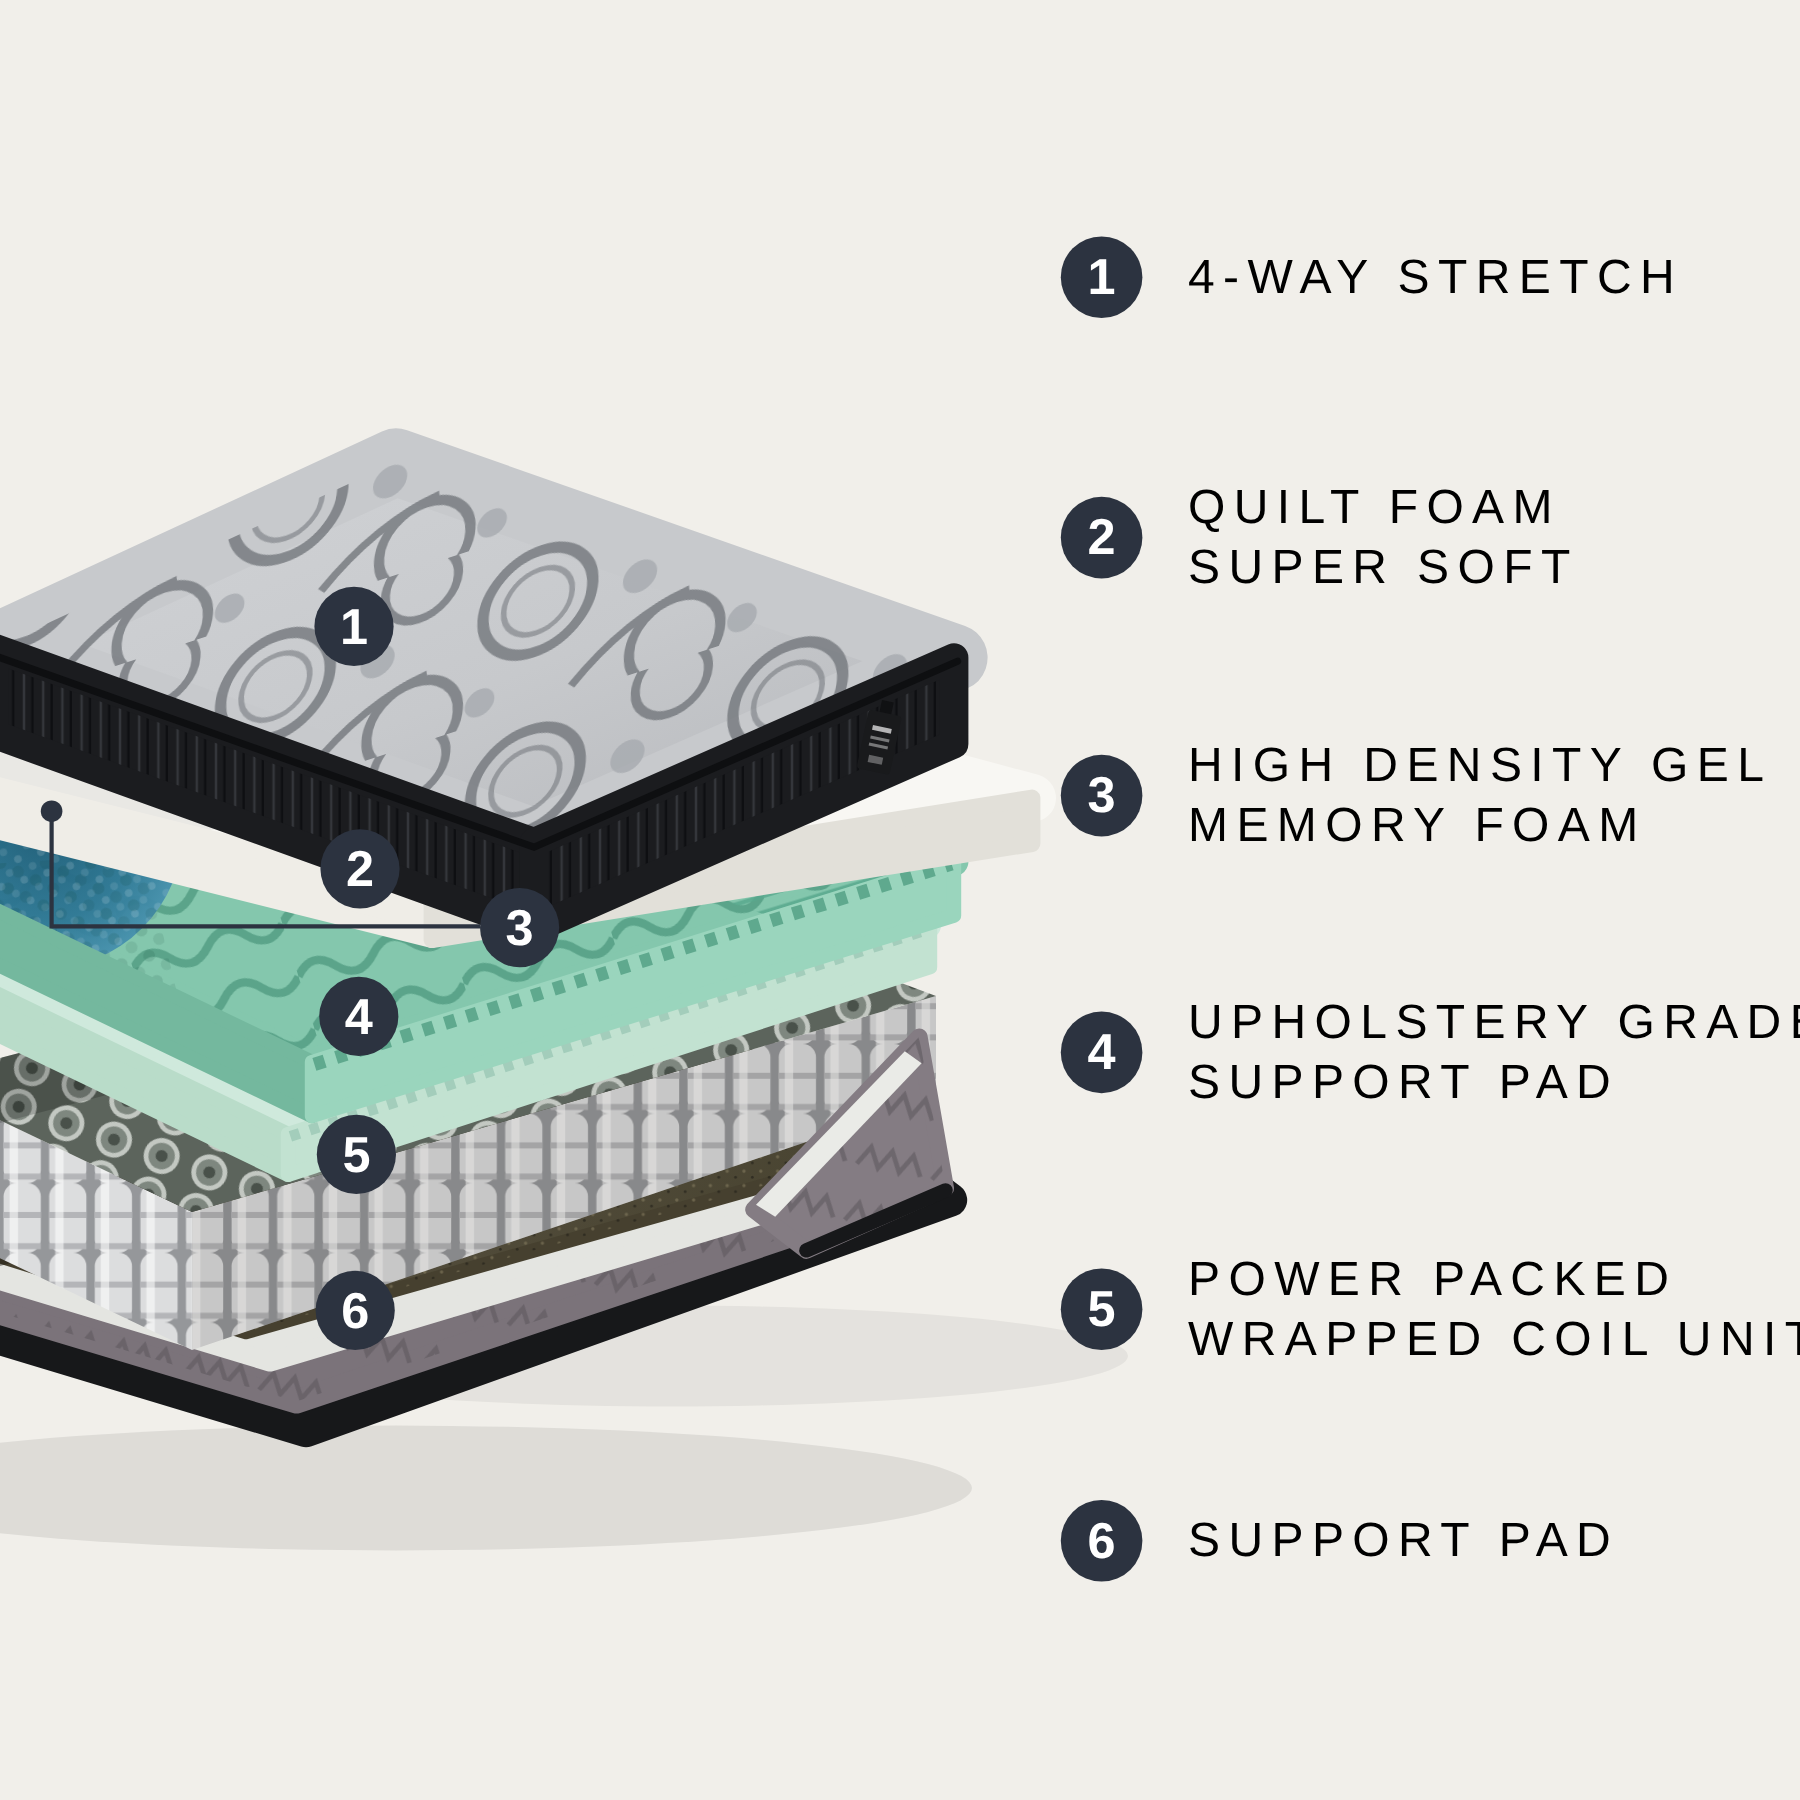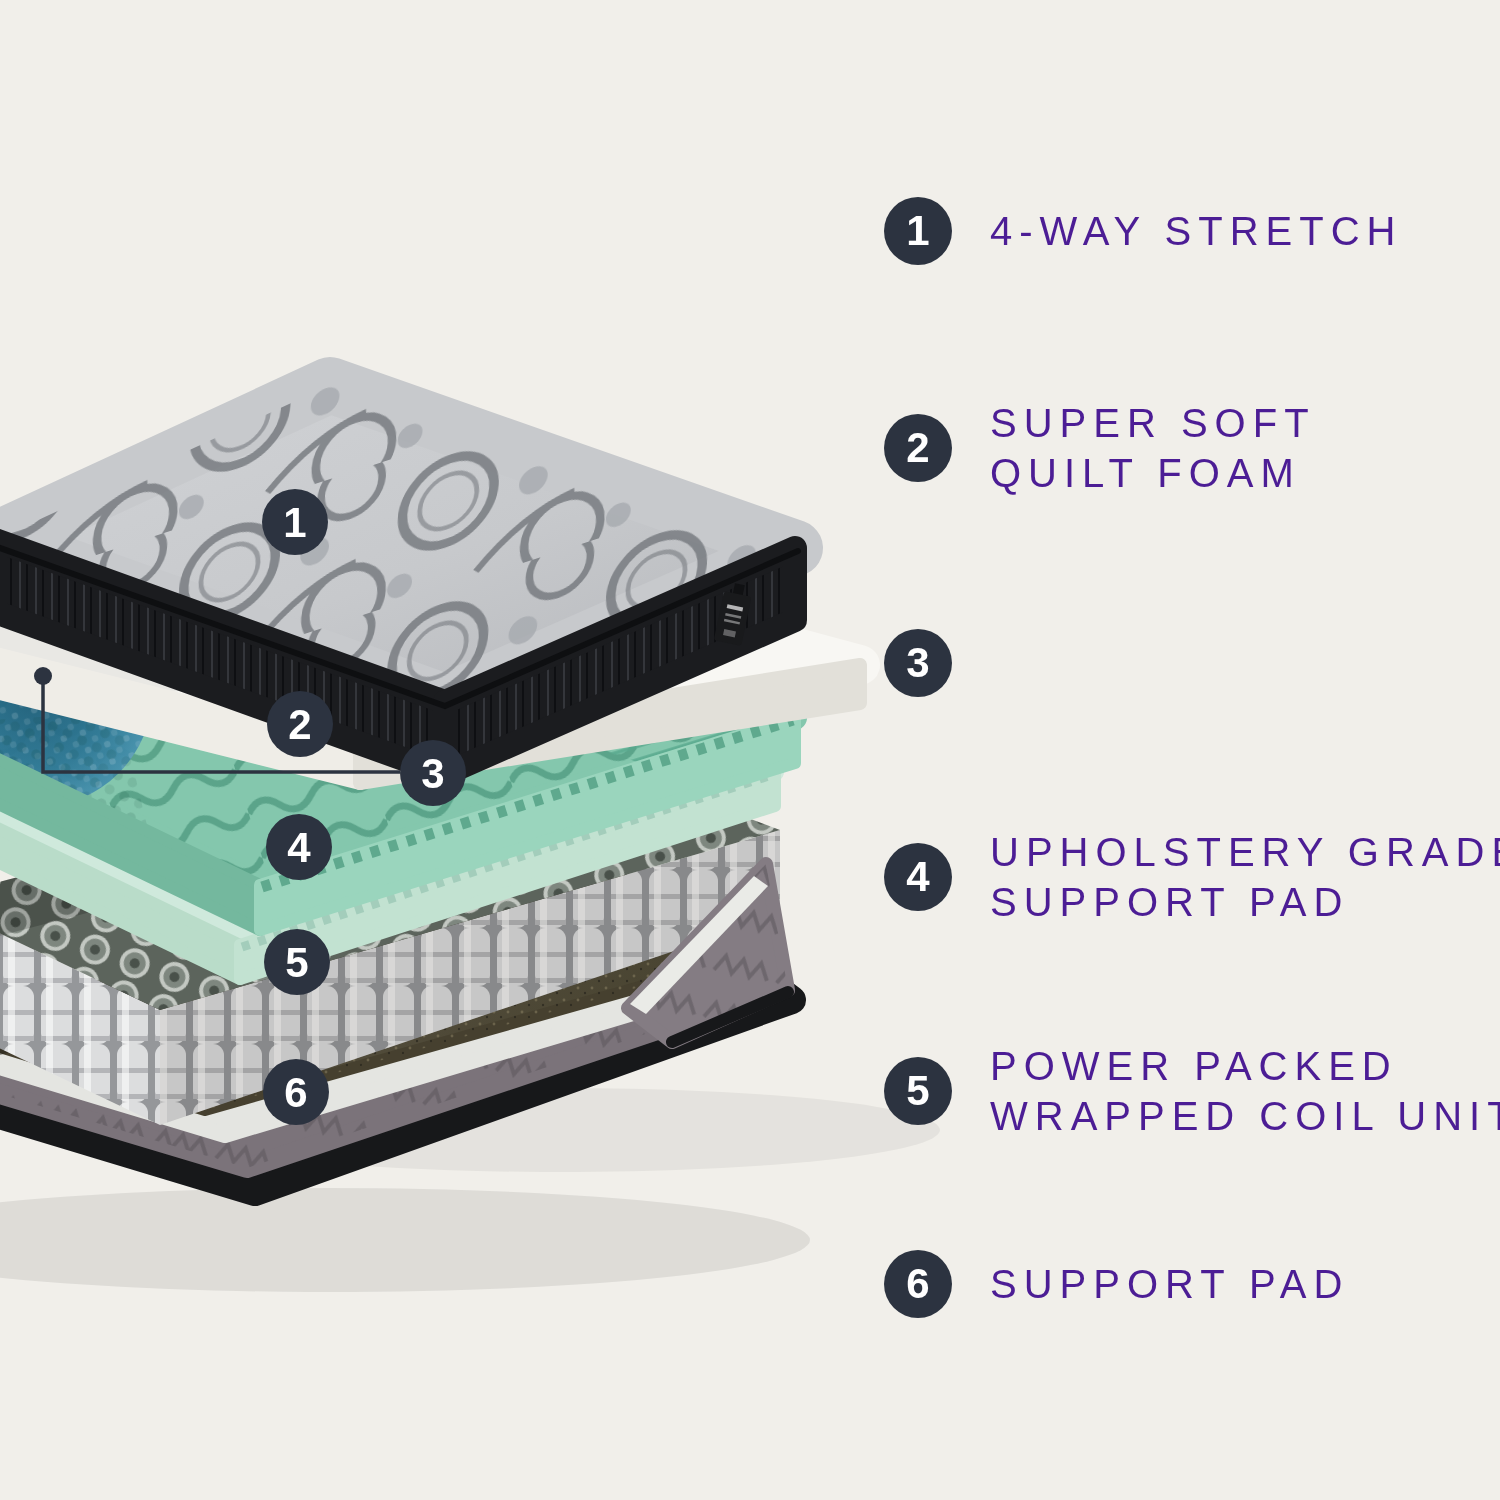--- a/index.html
+++ b/index.html
@@ -4,21 +4,21 @@
 <style>
   html,body{margin:0;padding:0;}
   body{font-family:"Liberation Sans",sans-serif;}
   .canvas{position:relative;width:1500px;height:1500px;background:#f1efea;overflow:hidden;}
   .diagram-svg{position:absolute;left:0;top:0;width:1500px;height:1500px;display:block;}
   .legend{position:absolute;left:0;top:0;width:1500px;height:1500px;pointer-events:none;}
   .legend-row{position:absolute;left:884px;display:flex;align-items:center;transform:translateY(-50%);white-space:nowrap;}
   .legend-badge{width:68px;height:68px;border-radius:50%;background:#2c3340;color:#ffffff;
     display:flex;align-items:center;justify-content:center;font-size:42px;font-weight:700;flex:0 0 68px;}
   .legend-text{margin-left:38px;font-size:40px;font-weight:500;letter-spacing:7px;
-    line-height:50px;color:#4c1d95;text-transform:uppercase;}
+    line-height:50px;color:#000000;text-transform:uppercase;}
   .marker-num{font-size:42px;font-weight:700;fill:#ffffff;text-anchor:middle;}
 </style>
 </head>
 <body>
 
 <div class="canvas">
 
   <svg class="diagram-svg" viewBox="0 0 1500 1500" aria-hidden="true">
     <defs>
       <linearGradient id="quiltGrad" x1="0" y1="0" x2="1" y2="1">
@@ -213,29 +213,33 @@
       <div class="legend-text">
         <div>4-WAY STRETCH</div>
       </div>
     </div>
 
     <div class="legend-row" style="top:448px">
       <div class="legend-badge">
           <span>2</span>
         </div>
       <div class="legend-text">
+        <div>QUILT FOAM</div>
         <div>SUPER SOFT</div>
-        <div>QUILT FOAM</div>
       </div>
     </div>
 
     <div class="legend-row" style="top:663px">
       <div class="legend-badge">
           <span>3</span>
         </div>
+      <div class="legend-text">
+        <div>HIGH DENSITY GEL</div>
+        <div>MEMORY FOAM</div>
+      </div>
     </div>
 
     <div class="legend-row" style="top:877px">
       <div class="legend-badge">
           <span>4</span>
         </div>
       <div class="legend-text">
         <div>UPHOLSTERY GRADE</div>
         <div>SUPPORT PAD</div>
       </div>

